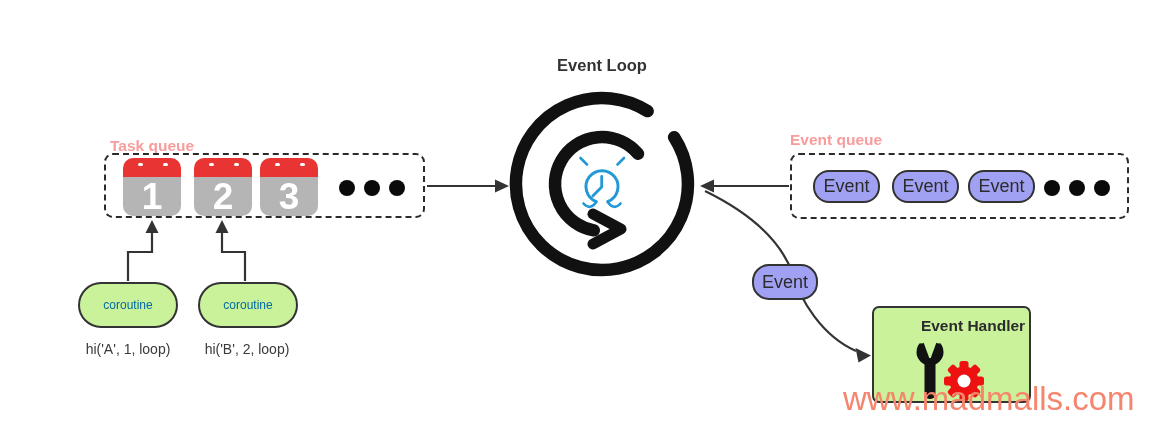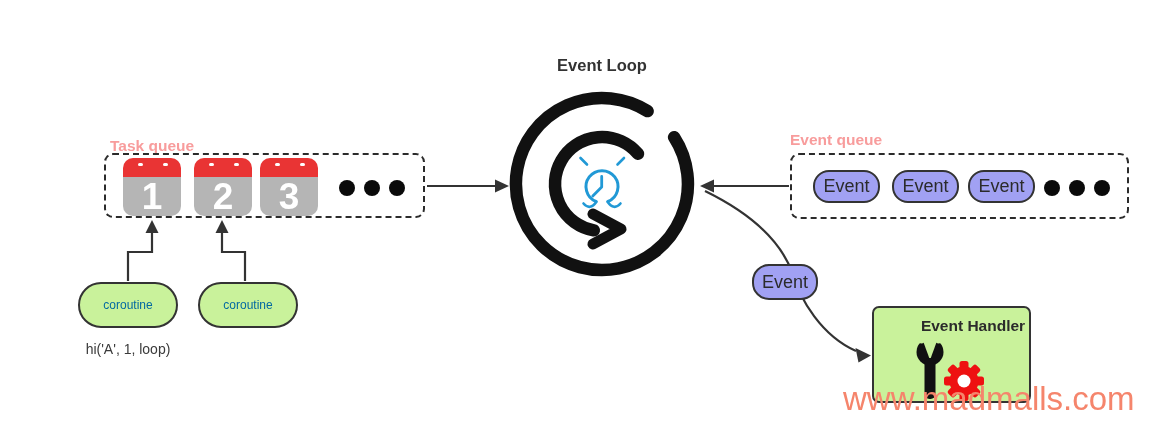--- a/index.html
+++ b/index.html
@@ -156,20 +156,21 @@
 
   <div class="abs dot" style="left:1044px;top:180px;"></div>
   <div class="abs dot" style="left:1069px;top:180px;"></div>
   <div class="abs dot" style="left:1094px;top:180px;"></div>
 
   <div class="abs pill float-pill" style="left:752px;top:264px;">Event</div>
 
   <div class="abs green-pill" style="left:78px;top:282px;">coroutine</div>
   <div class="abs green-pill" style="left:198px;top:282px;">coroutine</div>
   <div class="abs call-text" style="left:58px;top:341px;">hi('A', 1, loop)</div>
+  <div class="abs call-text" style="left:177px;top:341px;">hi('B', 2, loop)</div>
 
   <div class="abs" id="handler-box">
     <div id="handler-title">Event Handler</div>
   </div>
 
   <svg id="tools-layer" class="layer" width="1159" height="437" viewBox="0 0 1159 437">
     <g>
       <circle cx="930" cy="352" r="13.5" fill="#111"></circle>
       <polygon points="930,360 921,335.5 939,335.5" fill="#c9f29b"></polygon>
       <circle cx="921.5" cy="340.5" r="3" fill="#c9f29b"></circle>

